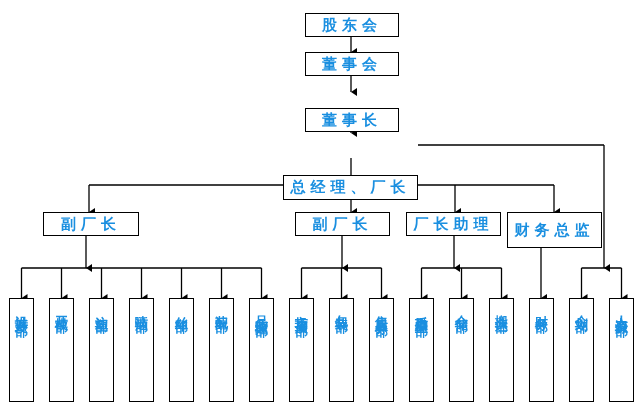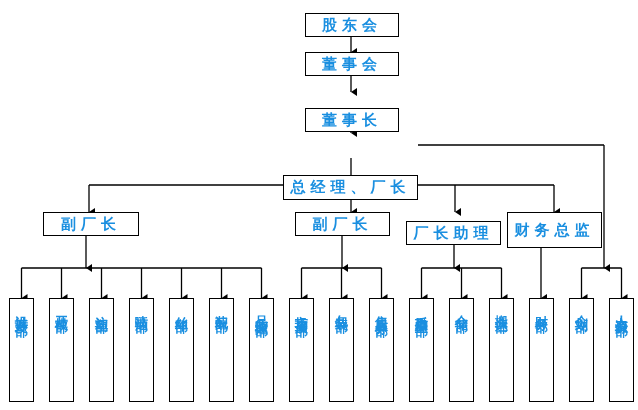--- a/index.html
+++ b/index.html
@@ -71,21 +71,21 @@
     </div>
     <div class="node hnode" style="left: 283px; top: 133px; width: 135px; height: 25px; margin-top: 42px;">
       <span>总经理、厂长</span>
     </div>
     <div class="node hnode" style="left: 43px; top: 212px; width: 96px; height: 24px;">
       <span>副厂长</span>
     </div>
     <div class="node hnode" style="left: 295px; top: 212px; width: 95px; height: 24px;">
       <span>副厂长</span>
     </div>
-    <div class="node hnode" style="left: 406px; top: 212px; width: 95px; height: 24px; margin-top: 9px;">
+    <div class="node hnode" style="left: 406px; top: 212px; width: 95px; height: 24px;">
       <span>厂长助理</span>
     </div>
     <div class="node hnode" style="left: 507px; top: 212px; width: 95px; height: 36px;">
       <span>财务总监</span>
     </div>
     <div class="node vnode" style="left: 9px; top: 298px; width: 25px; height: 104px;">
       <span>设计开发部</span>
     </div>
     <div class="node vnode" style="left: 49px; top: 298px; width: 25px; height: 104px;">
       <span>开模部</span>

